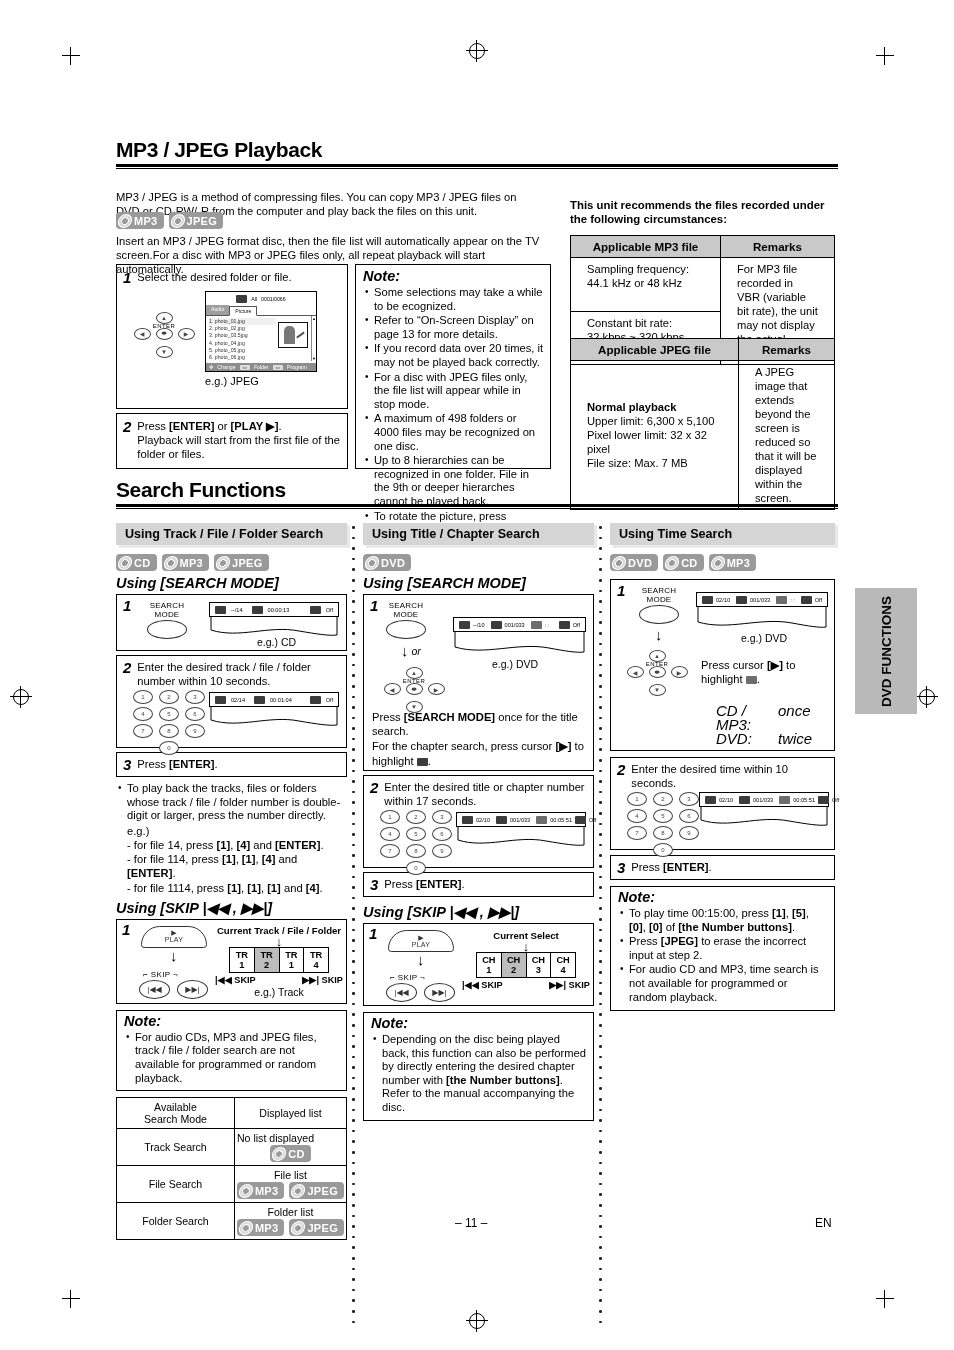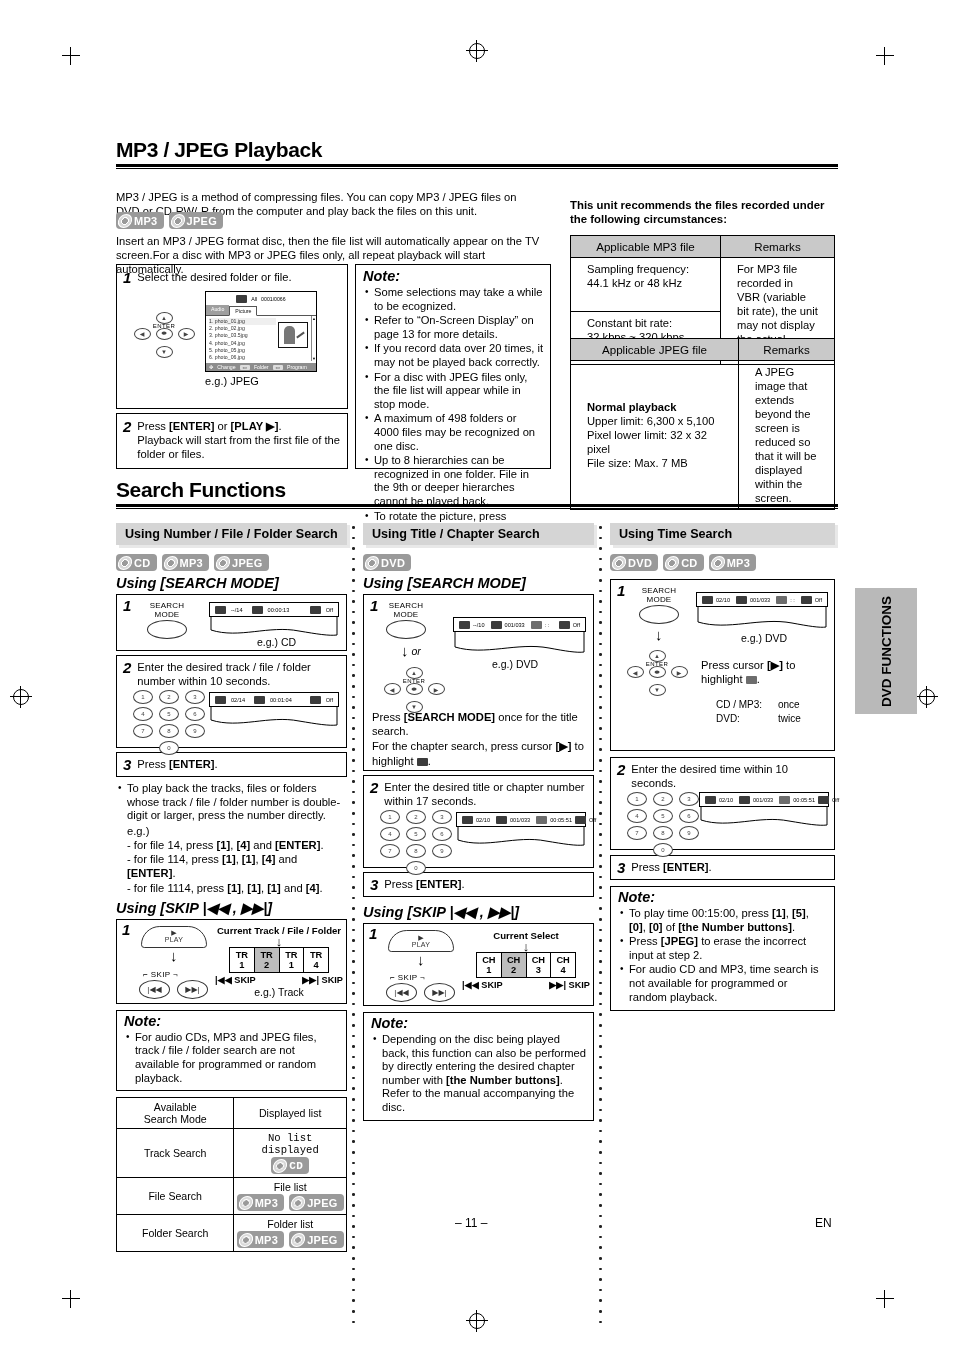--- a/index.html
+++ b/index.html
@@ -64,21 +64,21 @@
     padding:4px 8px 4px 9px;
     border-top:1px solid #fff;
     position:relative;
     box-shadow:3px 3px 0 #e8e8e8;
   }
   .subh { font-size:14.5px; font-weight:bold; font-style:italic; margin:4px 0 3px; }
 
   
   table { border-collapse:collapse; width:100%; }
   table td, table th { border:1px solid #000; }
-  .thgrey { background:#c9c9c9; font-weight:normal; font-size:11.6px; text-align:center; padding:4px 2px; }
+  .thgrey { background:#c9c9c9; font-weight:bold; font-size:11.6px; text-align:center; padding:4px 2px; }
   .tdn { font-size:11.2px; line-height:14px; padding:4px 16px; vertical-align:top; }
 
   
   .osdwrap { position:relative; }
   .osdbar {
     border:1.2px solid #000; height:15px; display:flex; align-items:center;
     gap:5px; padding:0 5px; font-size:5.6px; background:#fff;
     font-family:"Liberation Sans", sans-serif;
   }
   .osdico { display:inline-block; width:11px; height:8px; background:#3c3c3c;
@@ -481,21 +481,21 @@
       <i></i>
       <i></i>
       <i></i>
       <i></i>
       <i></i>
       <i></i>
       <i></i>
   </div>
 
   <div style="position:absolute;left:116px;top:522px;width:231px;">
-    <div class="sechdr">Using Number / File / Folder Search</div>
+    <div class="sechdr">Using Track / File / Folder Search</div>
 
     <div class="badges" style="margin-top:9px;">
       <span class="badge">
           <span class="disc"></span>
           <span>CD</span>
         </span>
       <span class="badge">
           <span class="disc"></span>
           <span>MP3</span>
         </span>
@@ -623,21 +623,21 @@
     </div>
 
     <table style="margin-top:6px;">
       <tbody>
           <tr>
         <td style="font-size:10.6px;text-align:center;padding:3px 19px;">Available Search Mode</td>
         <td style="font-size:10.6px;text-align:center;padding:3px 2px;">Displayed list</td>
       </tr>
       <tr>
         <td style="font-size:10.6px;text-align:center;padding:7px 2px;">Track Search</td>
-        <td style="text-align:center;padding:3px 2px;font-family:Liberation Mono, monospace;">
+        <td style="padding:3px 2px;">
           <div style="font-size:10.6px;">No list displayed</div>
           <div class="badges" style="justify-content:center;margin-top:1px;">
             <span class="badge">
                   <span class="disc"></span>
                   <span>CD</span>
                 </span>
           </div>
         </td>
       </tr>
       <tr>
@@ -871,21 +871,21 @@
         <svg width="132" height="24" viewBox="0 0 132 24" style="display:block;">
           <path d="M2,0 L2,15 C32,24 64,10 96,16 C112,19 124,21 130,20 L130,0" fill="none" stroke="#000" stroke-width="1"></path>
         </svg>
       </div>
       <div style="position:absolute;left:130px;top:52px;font-size:10.5px;">e.g.) DVD</div>
 
       <div class="steptxt" style="position:absolute;left:90px;top:78px;width:128px;">
         <span>Press cursor </span><b>[▶]</b><span> to</span>
         <div><span>highlight </span><span class="osdico lite" style="vertical-align:-1px;"></span><span>.</span></div>
       </div>
-      <div style="position:absolute;left:105px;top:118px;width:112px;font-size:10px;line-height:14px;">
+      <div style="position:absolute;left:105px;top:124px;width:112px;font-size:15px;line-height:14px;font-style:italic;">
         <div style="display:flex;">
             <span style="width:62px;">CD / MP3:</span>
             <span>once</span>
           </div>
         <div style="display:flex;">
             <span style="width:62px;">DVD:</span>
             <span>twice</span>
           </div>
       </div>
     </div>

